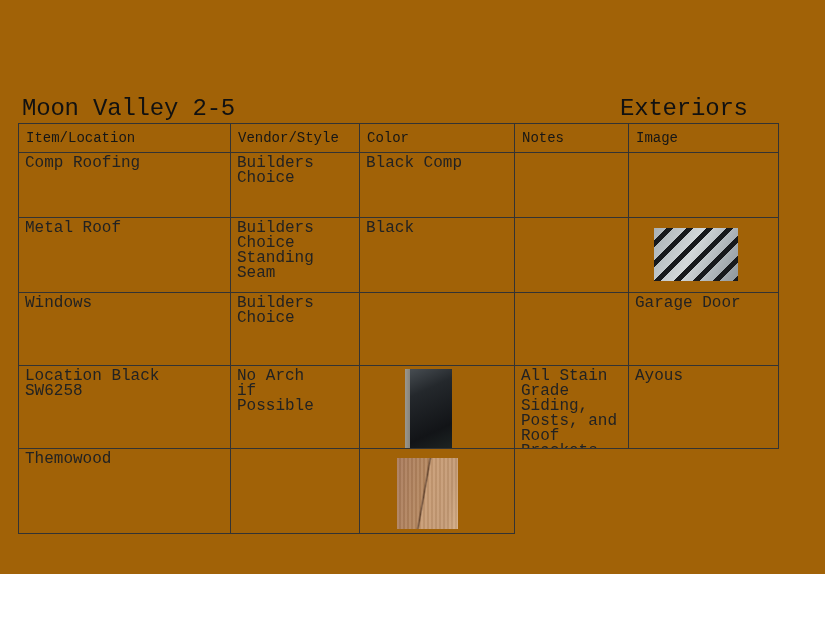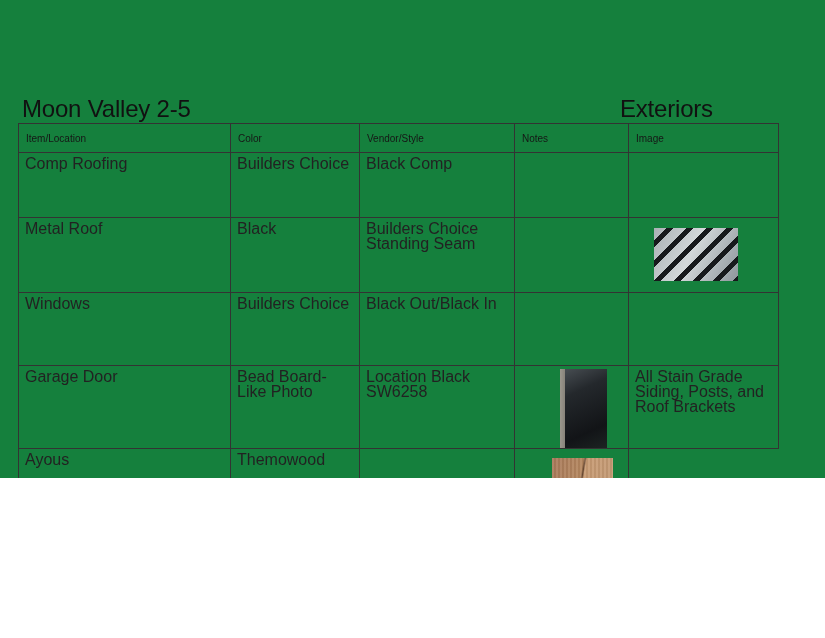--- a/index.html
+++ b/index.html
@@ -1,20 +1,20 @@
 <!DOCTYPE html>
 <html><head>
 <meta charset="utf-8">
 <style>
   html,body{margin:0;padding:0;background:#ffffff;}
   .sheet{
     position:relative;
-    width:825px;height:478px;
-    background:#15803d;
-    font-family:Liberation Sans, sans-serif;
+    width:825px;height:574px;
+    background:#a16207;
+    font-family:Liberation Mono, monospace;
     color:#1c1c1c;
     overflow:hidden;
   }
   .doc-title{
     position:absolute;top:94px;left:22px;
     font-size:24px;line-height:30px;font-weight:500;
     letter-spacing:-0.2px;color:#111;
   }
   .section-title{
     position:absolute;top:94px;left:620px;
@@ -36,21 +36,21 @@
     border-bottom:1.5px solid #333;
     box-sizing:border-box;
     padding:3px 6px;
     font-size:16px;line-height:15px;
     color:#222;
     position:relative;
     overflow:hidden;
   }
   .cell.header{
     display:flex;align-items:center;
-    font-size:10px;font-weight:400;color:#161616;
+    font-size:14px;font-weight:400;color:#161616;
     padding:2px 7px;
   }
   .notes-text{display:block;max-width:70px;}
   .photo{position:absolute;}
   .photo.metal-roof{
     left:25px;top:10px;width:84px;height:53px;
     background:
       repeating-linear-gradient(135deg, rgba(0,0,0,0) 0 9px, #17191c 9px 14px),
       linear-gradient(115deg,#aab1b5 0%,#d3d8da 45%,#8e969c 100%);
   }
@@ -76,54 +76,55 @@
 <body>
 
 <div class="sheet">
 
   <div class="doc-title">Moon Valley 2-5</div>
   <div class="section-title">Exteriors</div>
 
   <div class="spec-table">
 
     <div class="cell header">Item/Location</div>
+    <div class="cell header">Vendor/Style</div>
     <div class="cell header">Color</div>
-    <div class="cell header">Vendor/Style</div>
     <div class="cell header">Notes</div>
     <div class="cell header">Image</div>
 
     <div class="cell">Comp Roofing</div>
     <div class="cell">Builders Choice</div>
     <div class="cell">Black Comp</div>
     <div class="cell">
         <span class="notes-text"></span>
       </div>
     <div class="cell"></div>
 
     <div class="cell">Metal Roof</div>
+    <div class="cell">Builders Choice Standing Seam</div>
     <div class="cell">Black</div>
-    <div class="cell">Builders Choice Standing Seam</div>
     <div class="cell">
         <span class="notes-text"></span>
       </div>
     <div class="cell">
       <div class="photo metal-roof"></div>
     </div>
 
     <div class="cell">Windows</div>
     <div class="cell">Builders Choice</div>
-    <div class="cell">Black Out/Black In</div>
     <div class="cell">
         <span class="notes-text"></span>
       </div>
     <div class="cell"></div>
 
     <div class="cell">Garage Door</div>
-    <div class="cell">Bead Board-Like Photo</div>
     <div class="cell">Location Black SW6258</div>
+    <div class="cell">
+        <span class="notes-text">No Arch if Possible</span>
+      </div>
     <div class="cell">
       <div class="photo garage-door"></div>
     </div>
 
     <div class="cell">All Stain Grade Siding, Posts, and Roof Brackets</div>
     <div class="cell">Ayous</div>
     <div class="cell">Themowood</div>
     <div class="cell">
         <span class="notes-text"></span>
       </div>

